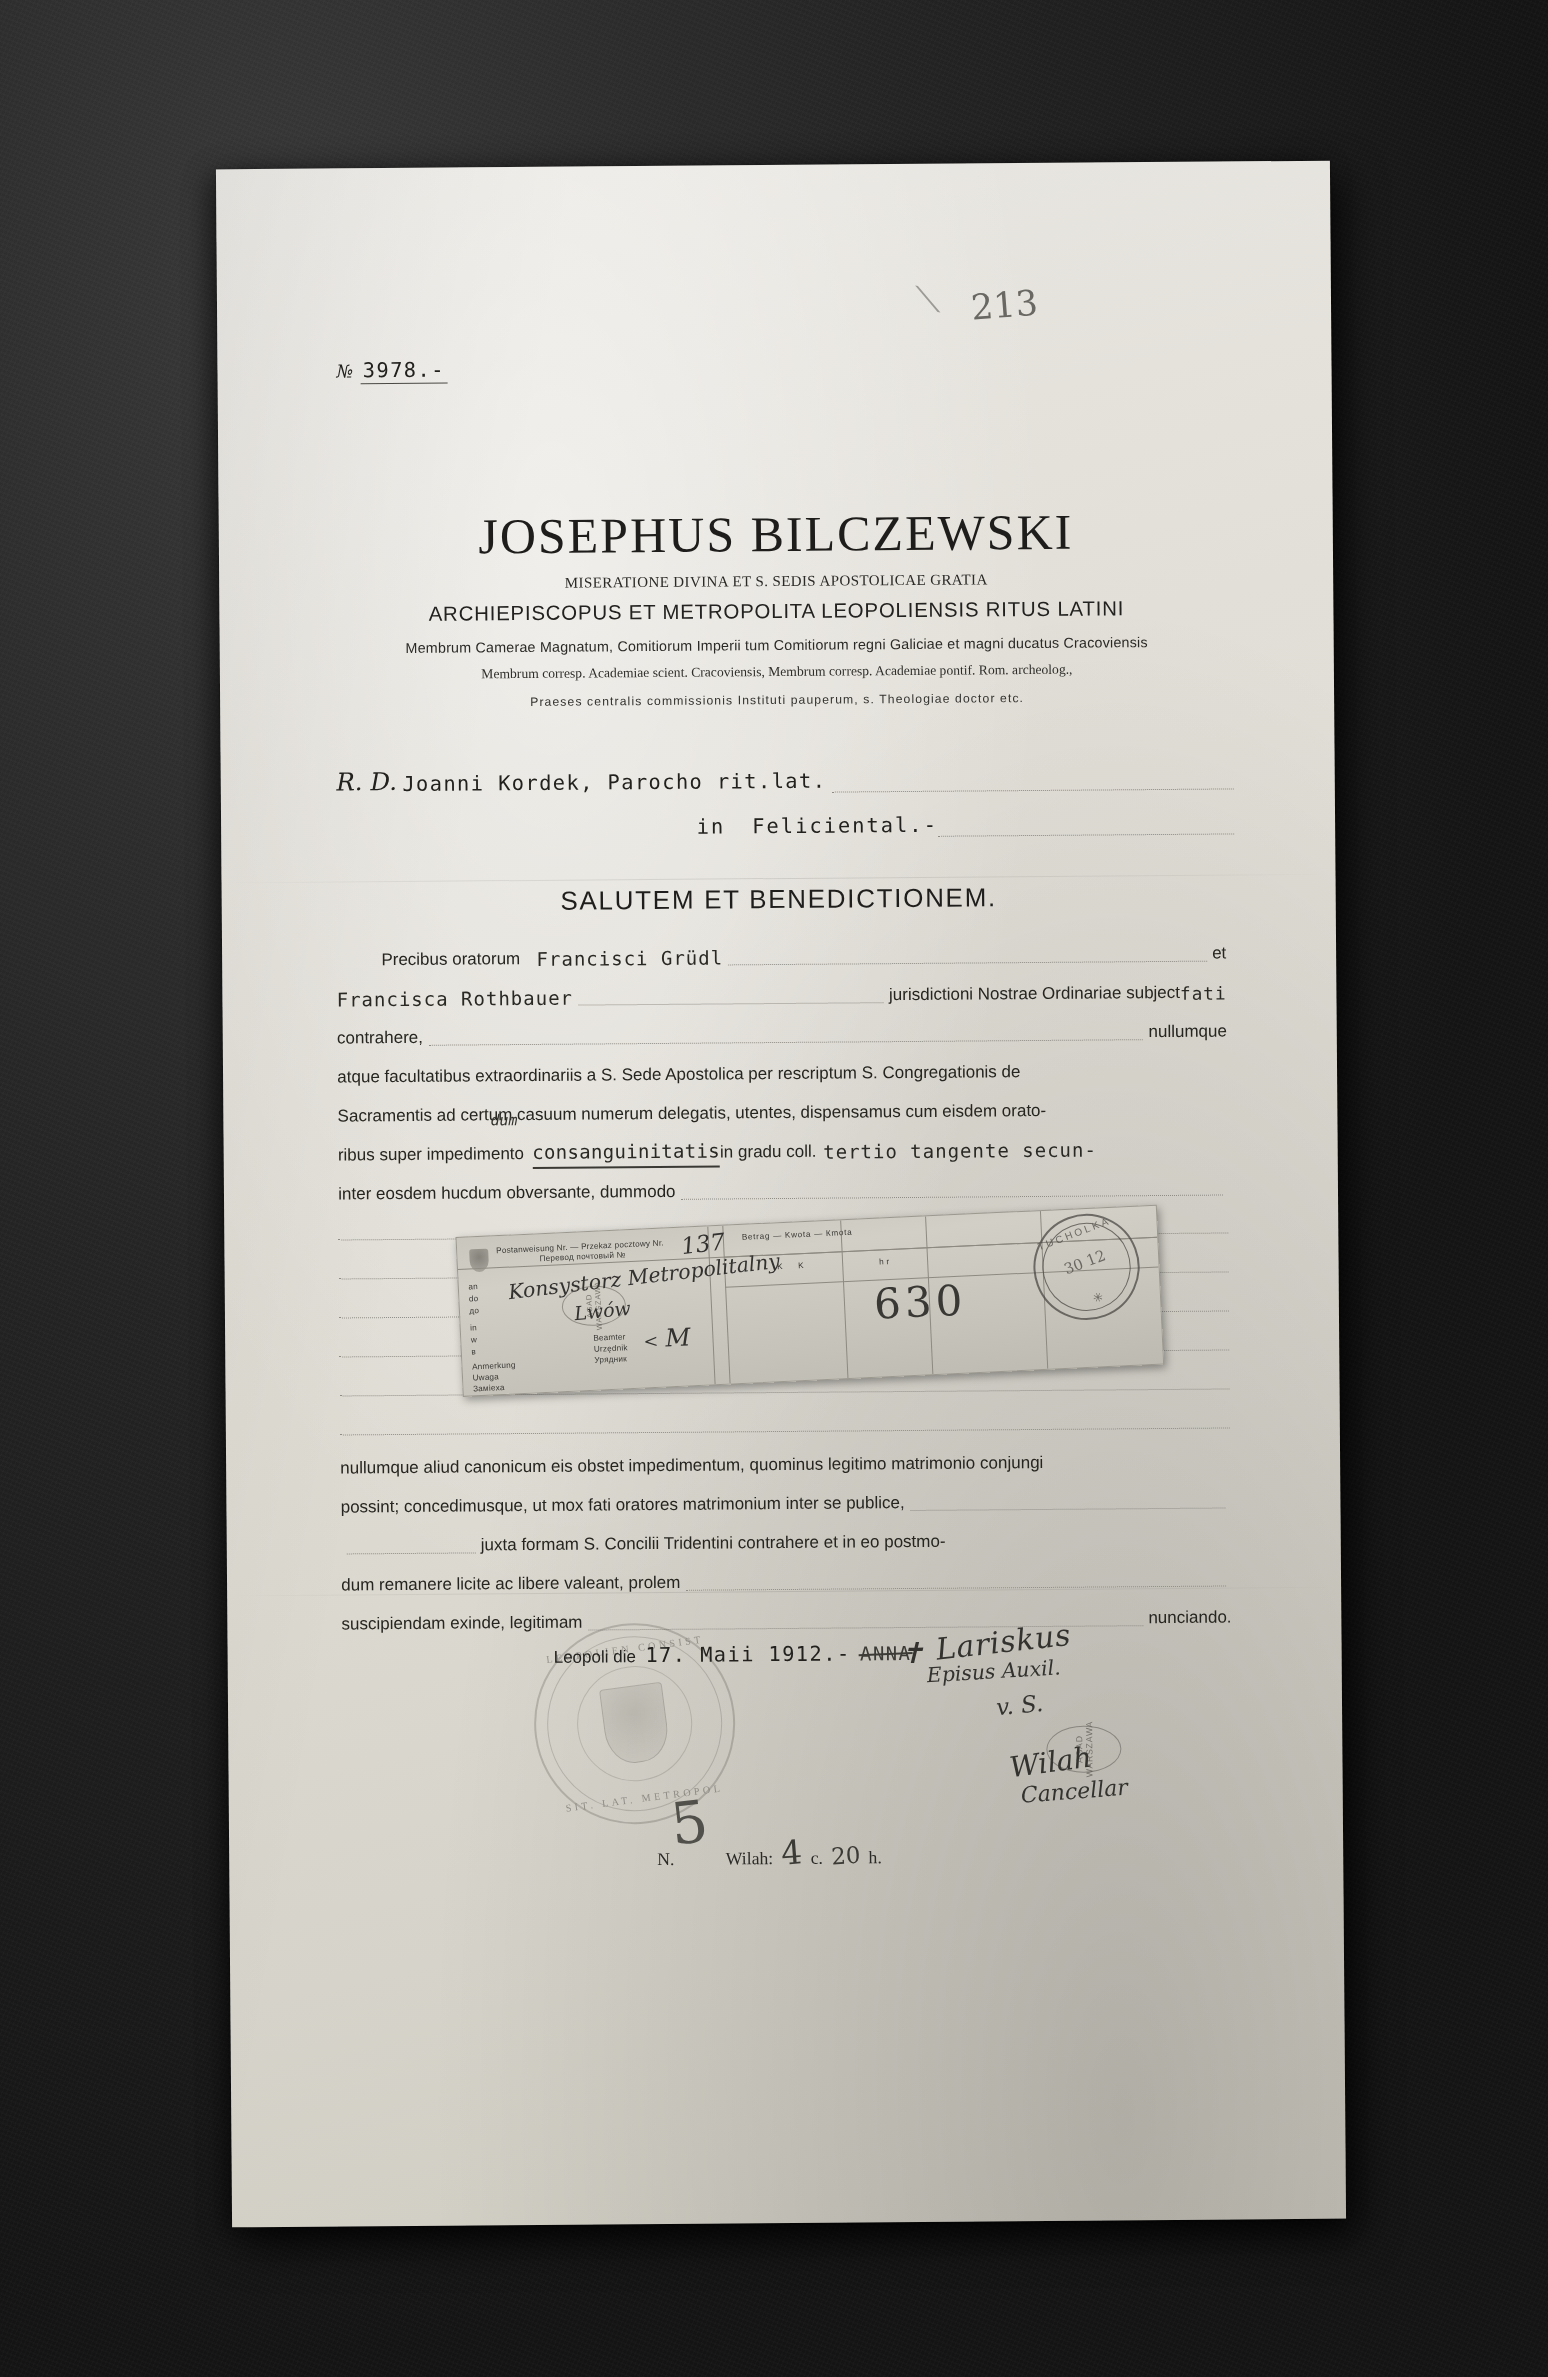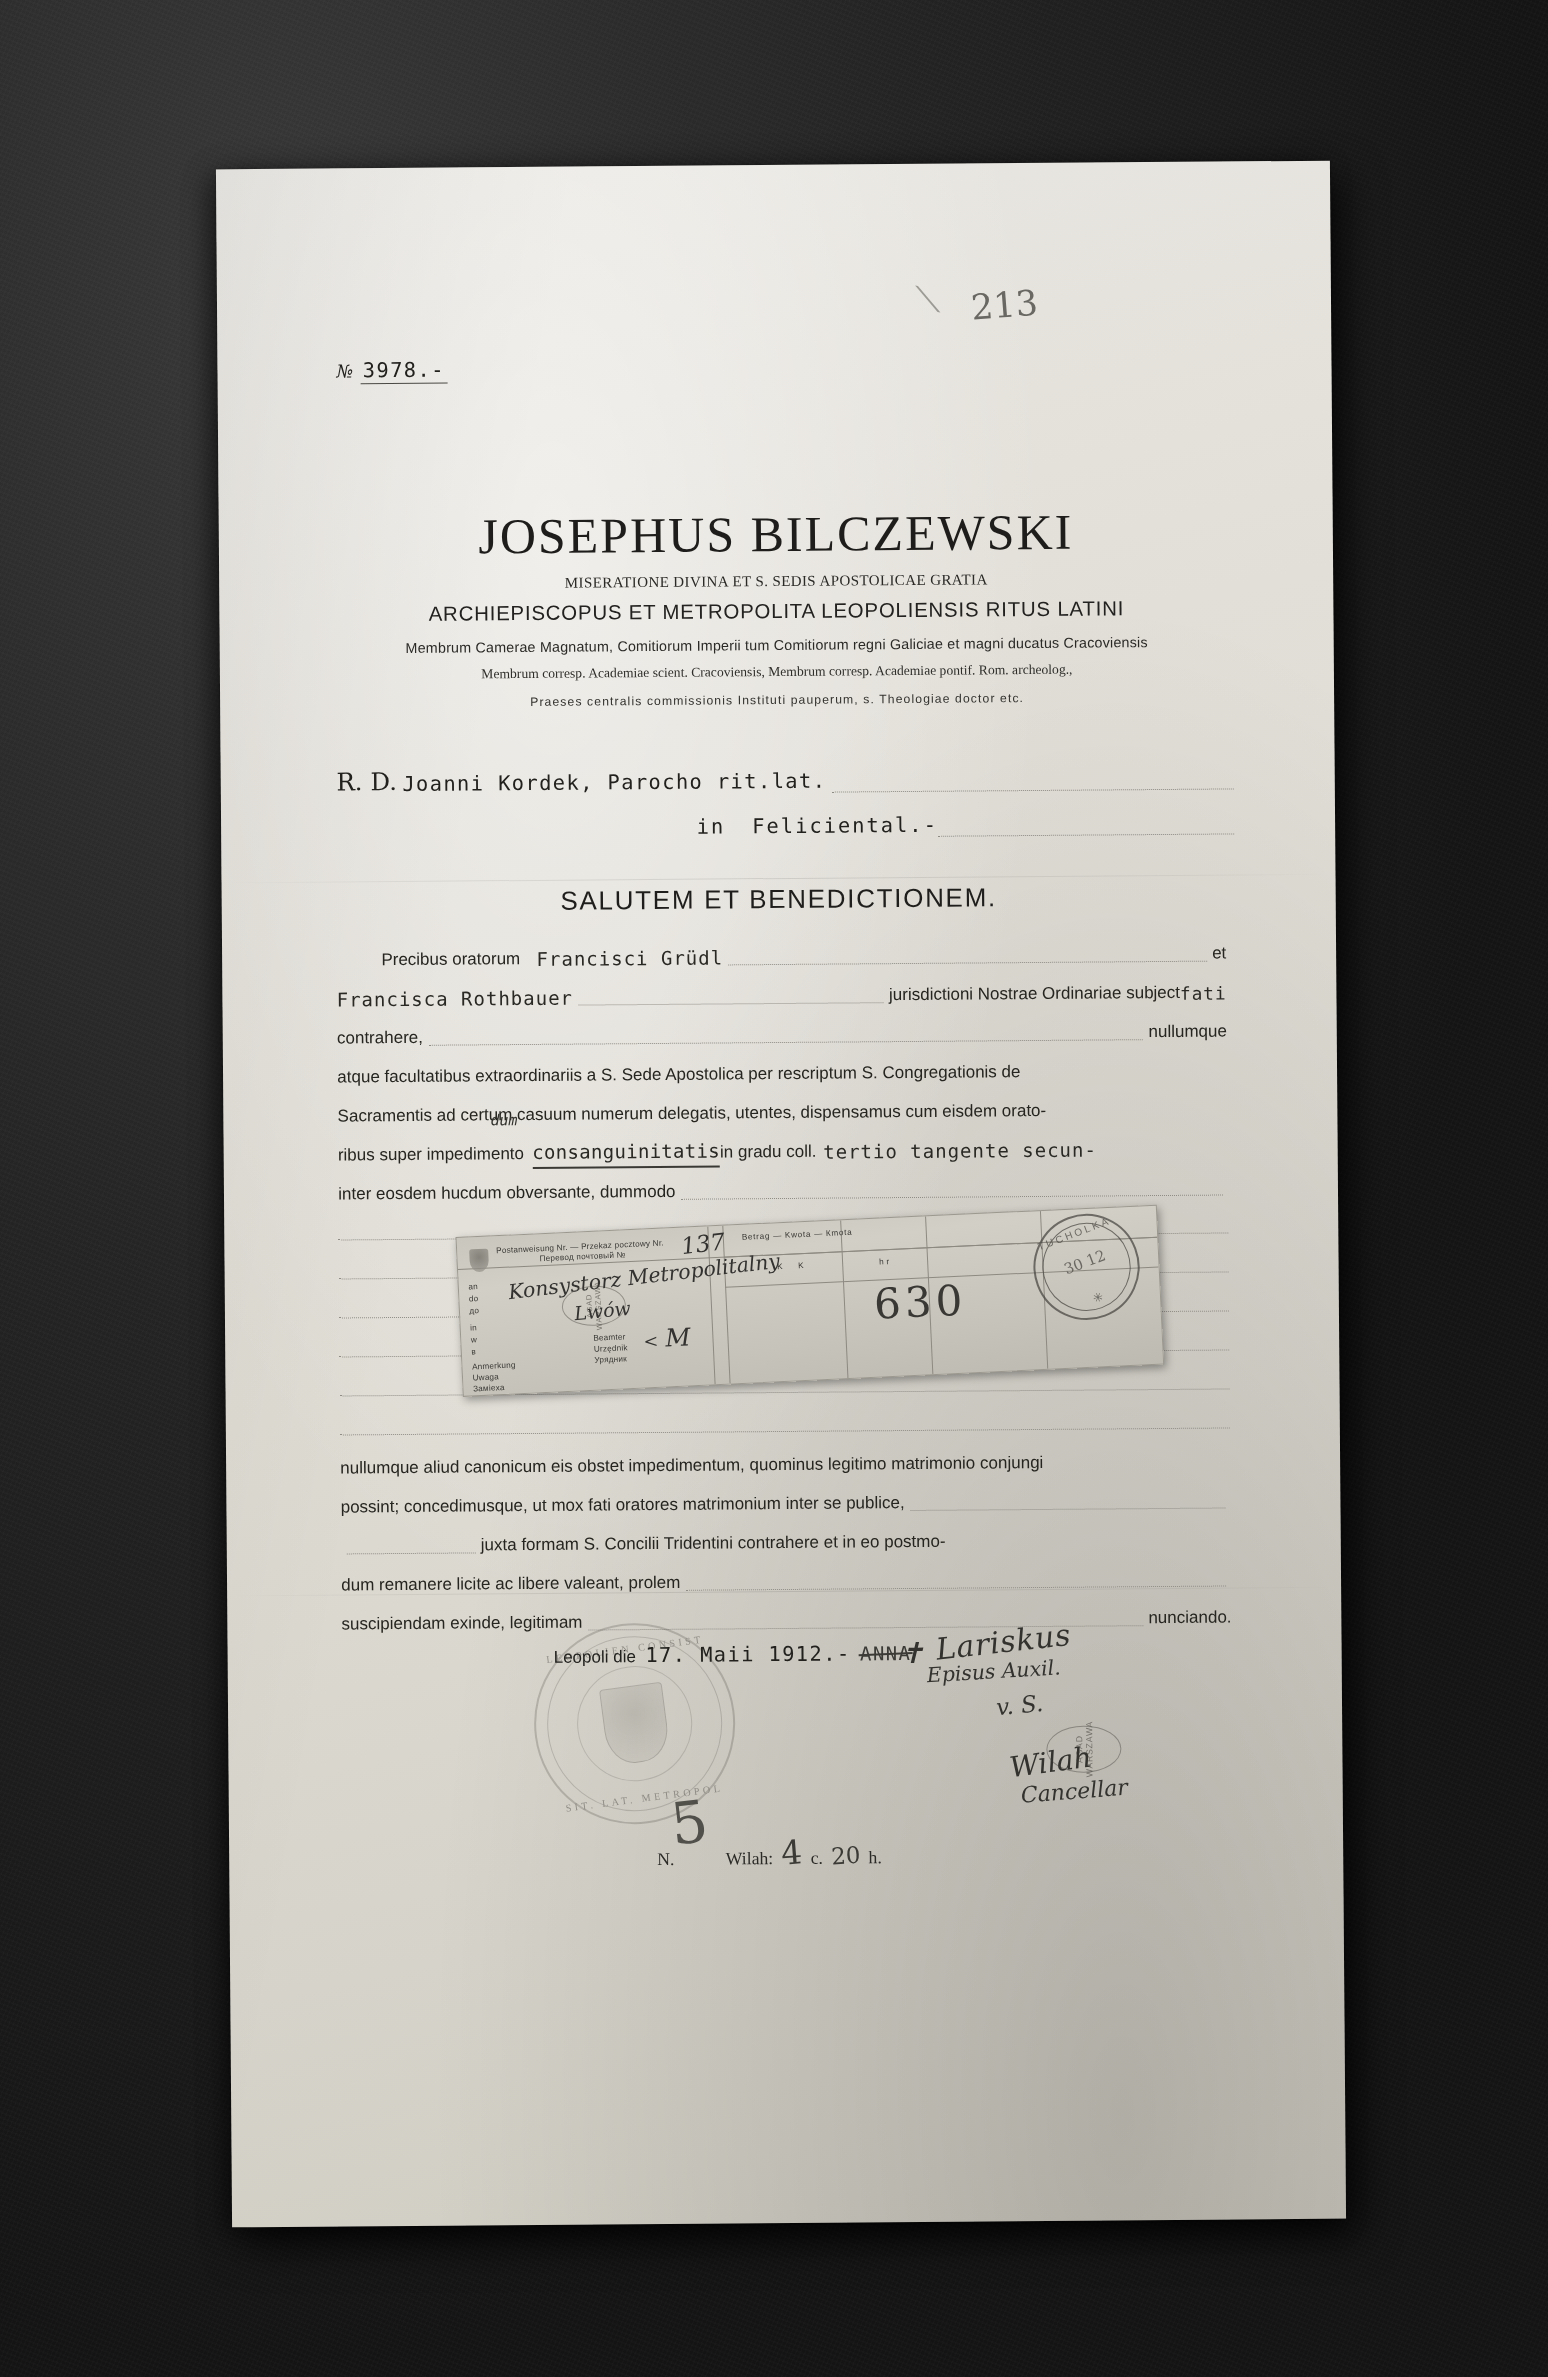--- a/index.html
+++ b/index.html
@@ -174,20 +174,21 @@
     left: 13.6px;
     top: 598px;
     width: 897px;
     height: 30px;
     display: flex;
     align-items: flex-end;
     gap: 5.4px;
   }
   #addr1 .rd {
     font-family: "DejaVu Serif", serif;
+    font-style: italic;
     font-size: 24.5px;
   }
   #addr1 .val {
     font-family: "DejaVu Sans Mono", monospace;
     font-size: 20.4px;
     letter-spacing: 1.4px;
   }
   #addr1 .fill { flex: 1; }
   #addr2 {
     position: absolute;

